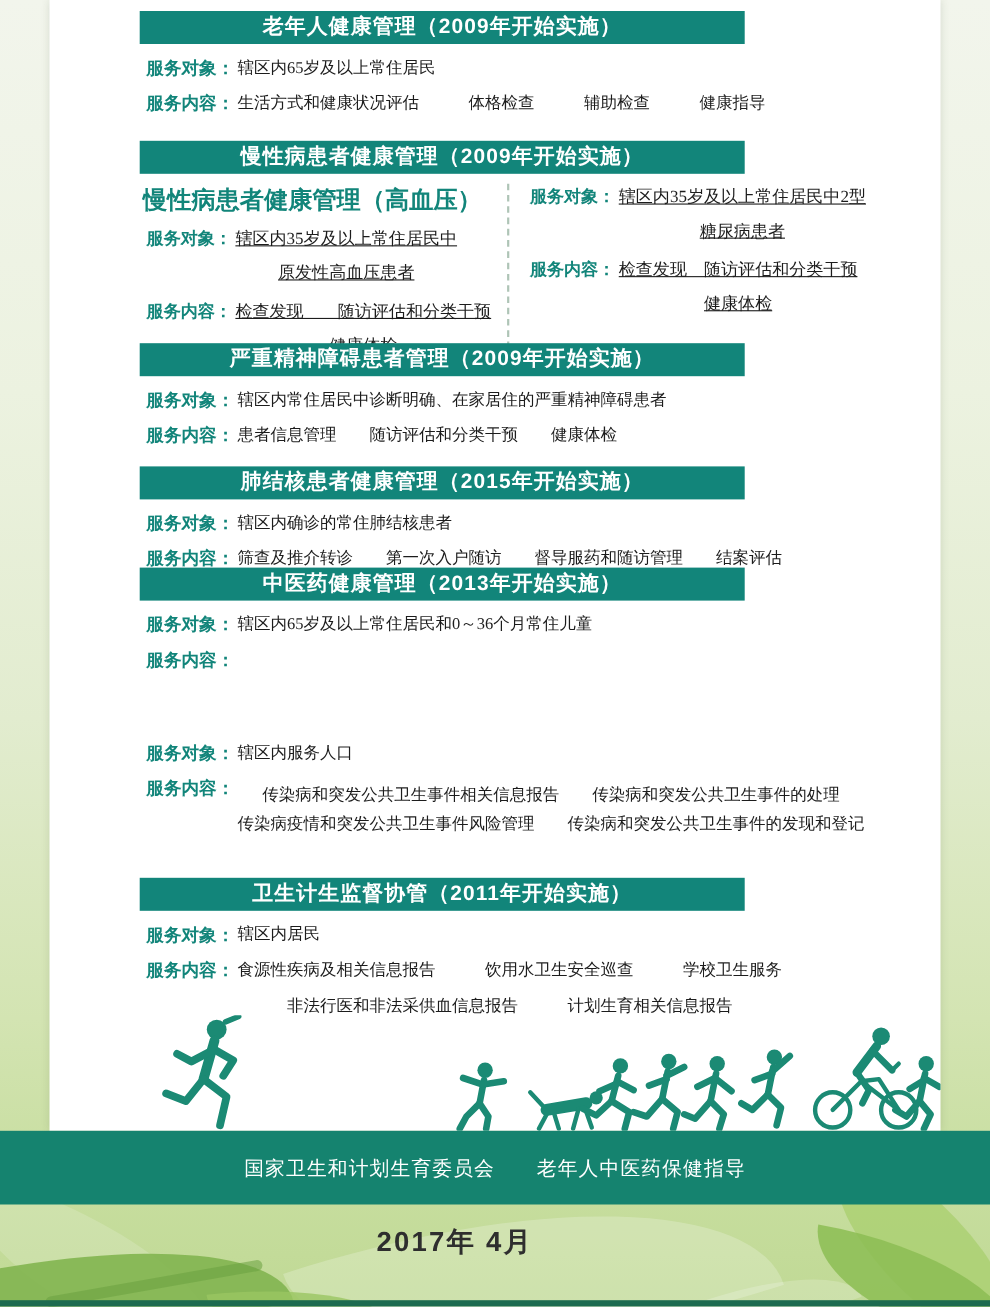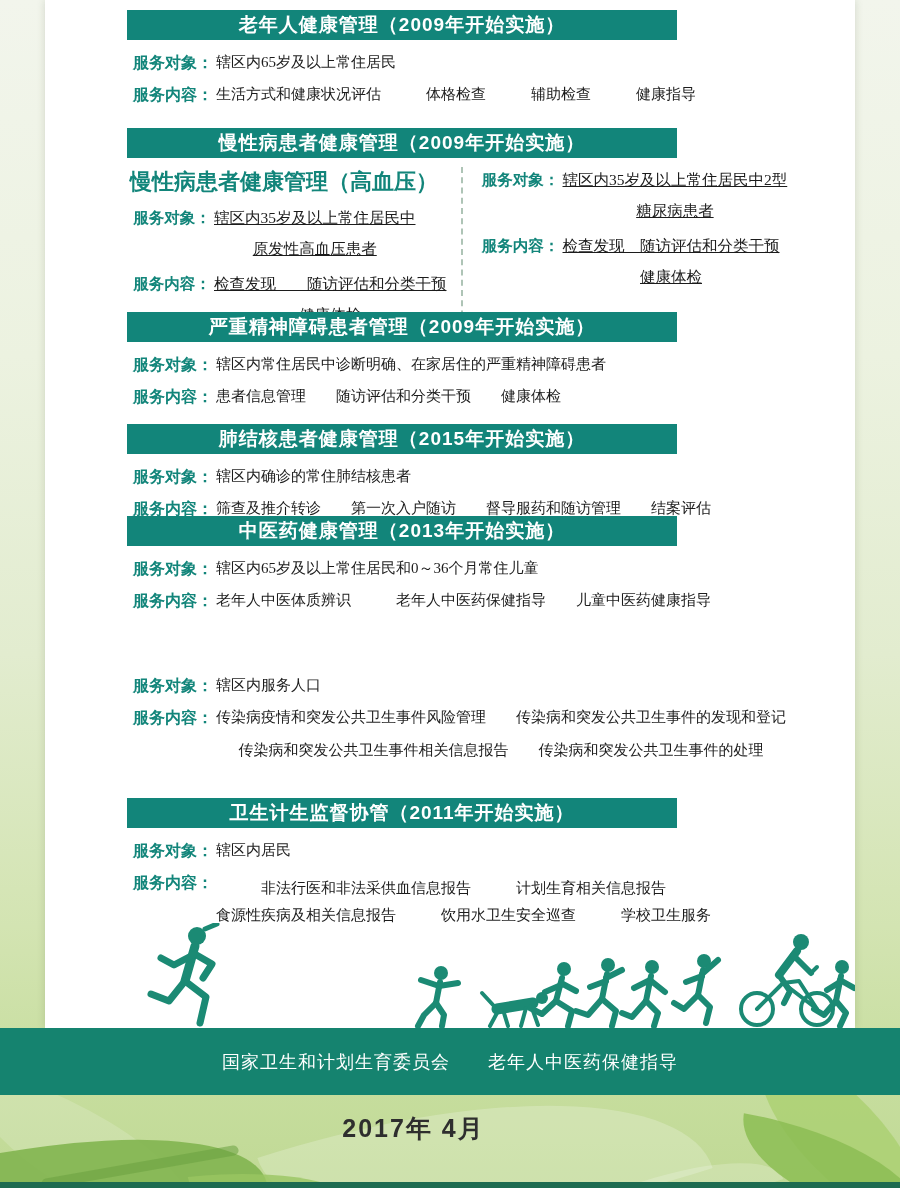--- a/index.html
+++ b/index.html
@@ -154,57 +154,54 @@
           <div class="svc-header">中医药健康管理（2013年开始实施）</div>
           <div class="svc-body">
             <div class="row">
               <span class="row-label">服务对象：</span>
               <span class="row-content">
                 <div class="line">辖区内65岁及以上常住居民和0～36个月常住儿童</div>
               </span>
             </div>
             <div class="row">
               <span class="row-label">服务内容：</span>
-              <span class="row-content">
-                <div class="line">老年人中医体质辨识　　　老年人中医药保健指导　　儿童中医药健康指导</div>
-              </span>
             </div>
           </div>
         </section>
         <section class="svc" style="top: 663px;">
           <div class="svc-body">
             <div class="row">
               <span class="row-label">服务对象：</span>
               <span class="row-content">
                 <div class="line">辖区内服务人口</div>
               </span>
             </div>
             <div class="row">
               <span class="row-label">服务内容：</span>
               <span class="row-content">
+                <div class="line gap-line">传染病和突发公共卫生事件相关信息报告　　传染病和突发公共卫生事件的处理</div>
                 <div class="line">传染病疫情和突发公共卫生事件风险管理　　传染病和突发公共卫生事件的发现和登记</div>
-                <div class="line gap-line">传染病和突发公共卫生事件相关信息报告　　传染病和突发公共卫生事件的处理</div>
               </span>
             </div>
           </div>
         </section>
         <section class="svc" style="top: 798px;">
           <div class="svc-header">卫生计生监督协管（2011年开始实施）</div>
           <div class="svc-body">
             <div class="row">
               <span class="row-label">服务对象：</span>
               <span class="row-content">
                 <div class="line">辖区内居民</div>
               </span>
             </div>
             <div class="row">
               <span class="row-label">服务内容：</span>
               <span class="row-content">
+                <div class="line">食源性疾病及相关信息报告　　　饮用水卫生安全巡查　　　学校卫生服务</div>
                 <div class="line gap-line">非法行医和非法采供血信息报告　　　计划生育相关信息报告</div>
-                <div class="line">食源性疾病及相关信息报告　　　饮用水卫生安全巡查　　　学校卫生服务</div>
               </span>
             </div>
           </div>
         </section>
       </div>
 
     <svg class="silhouettes" width="810" height="105" viewBox="0 0 810 105">
       <g fill="none" stroke="#1b8a74" stroke-width="7" stroke-linecap="round" stroke-linejoin="round">
 
         <g>

